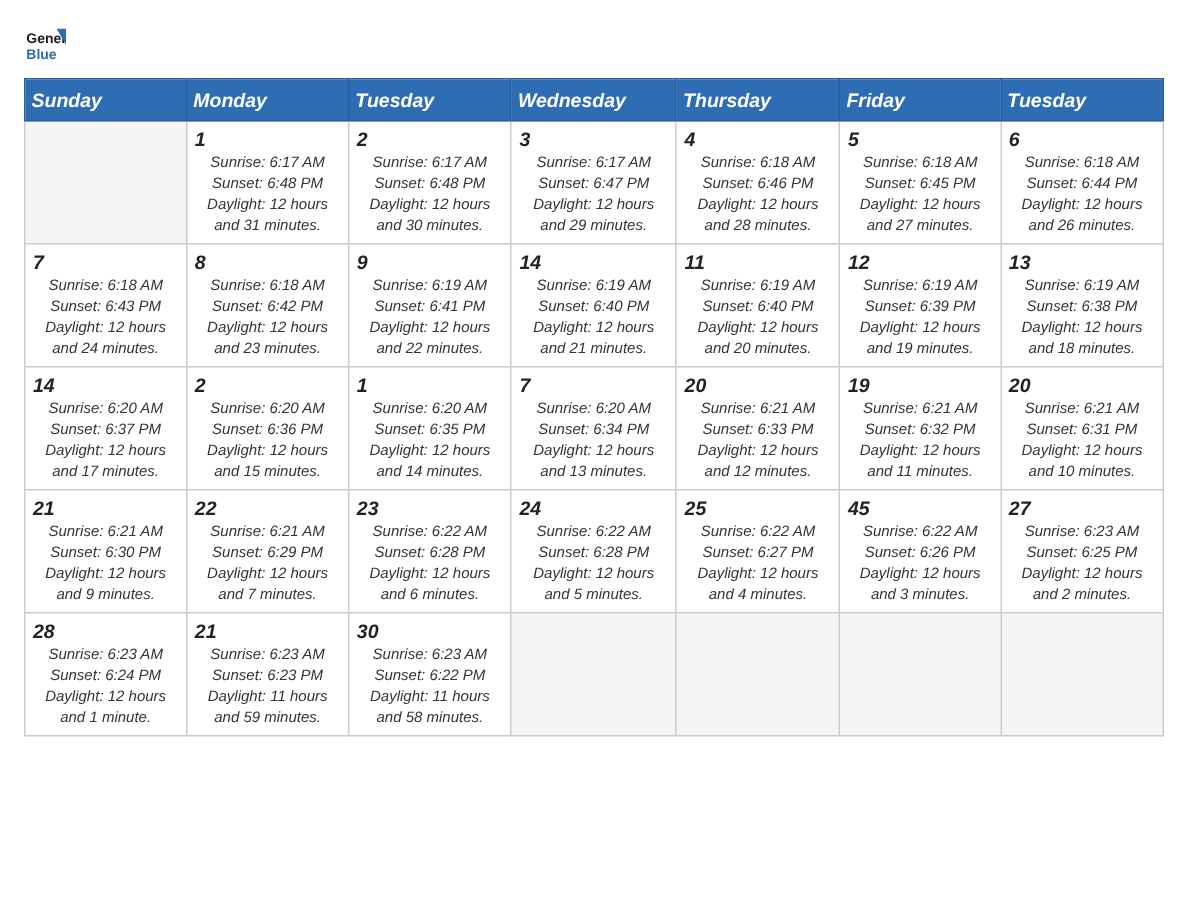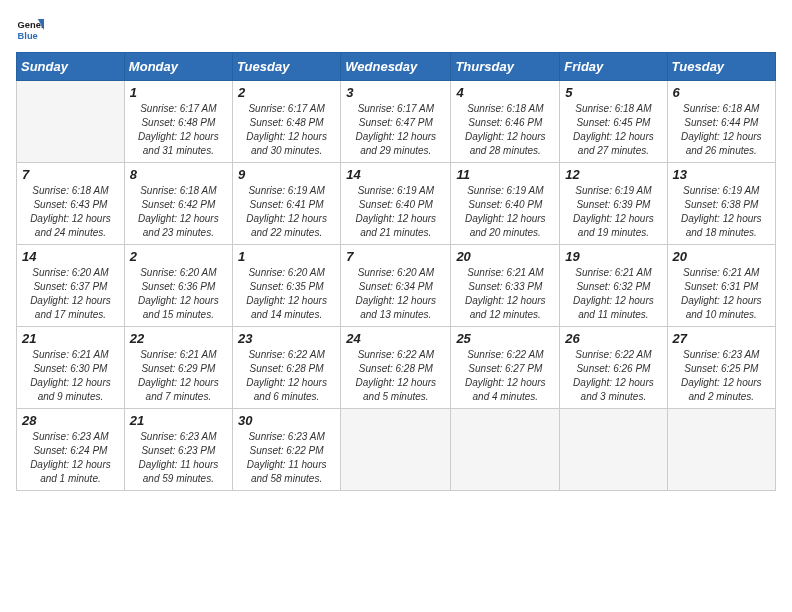--- a/index.html
+++ b/index.html
@@ -218,21 +218,21 @@
         </td>
         <td>
           <span class="day-num">24</span>
           <div class="day-info">Sunrise: 6:22 AM<br>Sunset: 6:28 PM<br>Daylight: 12 hours and 5 minutes.</div>
         </td>
         <td>
           <span class="day-num">25</span>
           <div class="day-info">Sunrise: 6:22 AM<br>Sunset: 6:27 PM<br>Daylight: 12 hours and 4 minutes.</div>
         </td>
         <td>
-          <span class="day-num">26</span>
+          <span class="day-num">45</span>
           <div class="day-info">Sunrise: 6:22 AM<br>Sunset: 6:26 PM<br>Daylight: 12 hours and 3 minutes.</div>
         </td>
         <td>
           <span class="day-num">27</span>
           <div class="day-info">Sunrise: 6:23 AM<br>Sunset: 6:25 PM<br>Daylight: 12 hours and 2 minutes.</div>
         </td>
       </tr>
       <tr>
         <td>
           <span class="day-num">28</span>

